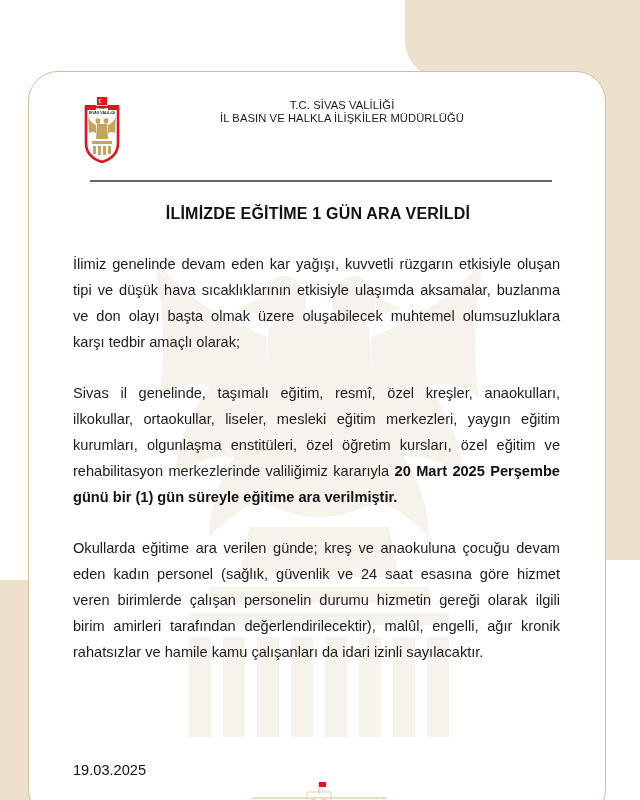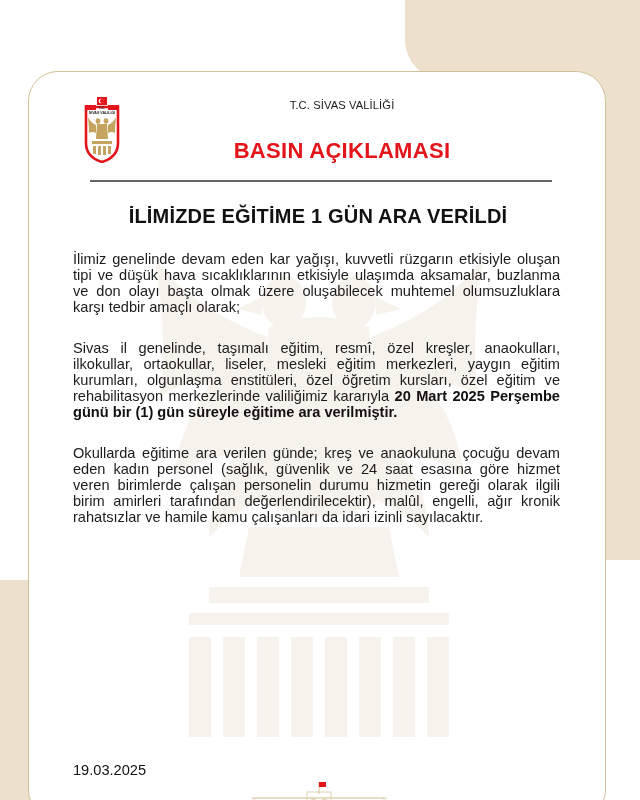--- a/index.html
+++ b/index.html
@@ -114,32 +114,32 @@
       width: 462px;
       height: 1.5px;
       background: #666666;
     }
     .doc-title {
       position: absolute;
       left: 0;
       width: 578px;
       top: 133px;
       text-align: center;
-      font-size: 20px;
+      font-size: 16px;
       font-weight: bold;
       color: #111111;
       letter-spacing: 0.2px;
     }
     .body {
       position: absolute;
       left: 44px;
       top: 179px;
       width: 487px;
       font-size: 14.6px;
-      line-height: 16px;
+      line-height: 26px;
       color: #1c1c1c;
     }
     .body p {
       margin: 0 0 25px 0;
       text-align: justify;
       text-align-last: left;
     }
     .body b { font-weight: bold; color: #111; }
     .closing {
       position: absolute;
@@ -224,23 +224,23 @@
         <rect x="8" y="46" width="20" height="3"></rect>
         <rect x="9" y="51" width="3" height="8"></rect>
         <rect x="14" y="51" width="3" height="9"></rect>
         <rect x="19" y="51" width="3" height="9"></rect>
         <rect x="24" y="51" width="3" height="8"></rect>
       </g>
     </svg>
 
     <div class="header-top">
       <div>T.C. SİVAS VALİLİĞİ</div>
+      <div>İL BASIN VE HALKLA İLİŞKİLER MÜDÜRLÜĞÜ</div>
     </div>
 
-    <div class="press-title">BASIN AÇIKLAMASI</div>
 
     <div class="divider"></div>
 
     <div class="doc-title">İLİMİZDE EĞİTİME 1 GÜN ARA VERİLDİ</div>
 
     <div class="body">
       <p><span>İlimiz genelinde devam eden kar yağışı, kuvvetli rüzgarın etkisiyle oluşan tipi ve düşük hava sıcaklıklarının etkisiyle ulaşımda aksamalar, buzlanma ve don olayı başta olmak üzere oluşabilecek muhtemel olumsuzluklara karşı tedbir amaçlı olarak;</span></p>
       <p><span>Sivas il genelinde, taşımalı eğitim, resmî, özel kreşler, anaokulları, ilkokullar, ortaokullar, liseler, mesleki eğitim merkezleri, yaygın eğitim kurumları, olgunlaşma enstitüleri, özel öğretim kursları, özel eğitim ve rehabilitasyon merkezlerinde valiliğimiz kararıyla </span><b>20 Mart 2025 Perşembe günü bir (1) gün süreyle eğitime ara verilmiştir.</b></p>
       <p><span>Okullarda eğitime ara verilen günde; kreş ve anaokuluna çocuğu devam eden kadın personel (sağlık, güvenlik ve 24 saat esasına göre hizmet veren birimlerde çalışan personelin durumu hizmetin gereği olarak ilgili birim amirleri tarafından değerlendirilecektir), malûl, engelli, ağır kronik rahatsızlar ve hamile kamu çalışanları da idari izinli sayılacaktır.</span></p>
     </div>

